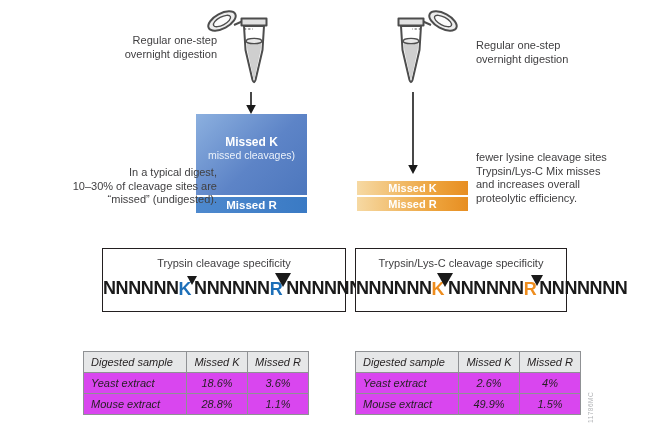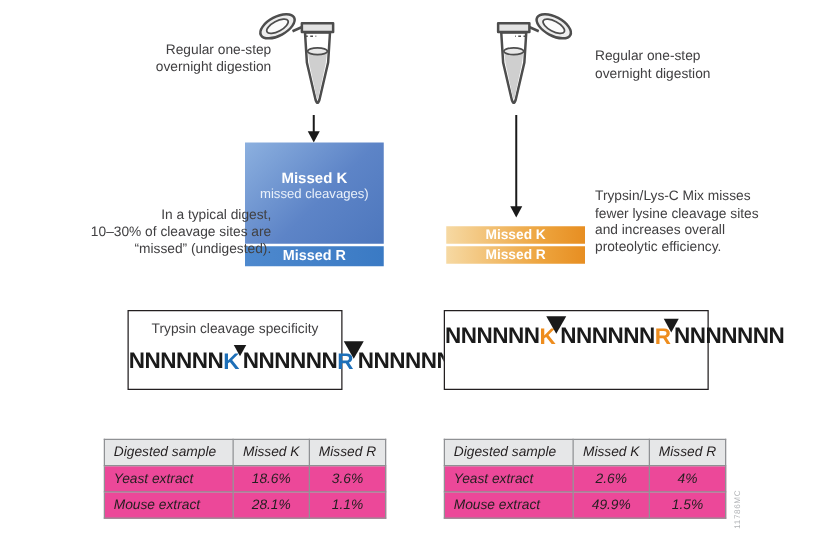--- a/index.html
+++ b/index.html
@@ -41,21 +41,21 @@
     color:#fff; font-size:11px; font-weight:bold; text-align:center; line-height:14px;
   }
   .orange-bar.bar1 { top:181px; }
   .orange-bar.bar2 { top:197px; }
 
   
   .spec-box {
     position:absolute; top:248px; height:64px; border:1.4px solid #231f20;
     background:#fff; box-sizing:border-box; text-align:center;
   }
-  .spec-box.left { left:102px; width:172px; }
+  .spec-box.left { left:102px; width:244px; }
   .spec-box.right { left:355px; width:212px; }
   .spec-title { font-size:11px; color:#414042; margin-top:8px; }
   .seqline { margin-top:9px; white-space:nowrap; }
   .seq { font-weight:bold; font-size:18px; letter-spacing:-0.4px; color:#1a1a1a; }
   .res { font-weight:bold; font-size:18px; letter-spacing:-0.5px; position:relative; top:1px; }
   .res-blue { color:#1d6fb8; }
   .res-orange { color:#ee8d1e; }
   .tri {
     display:inline-block; width:0; height:0; border-style:solid;
     border-color:#1a1a1a transparent transparent transparent; position:relative;
@@ -65,21 +65,21 @@
   .tri-lg { border-width:14px 8px 0 8px; top:-7px;  margin:0 -5px 0 -7px; }
 
   
   table.data {
     position:absolute; top:351px; border-collapse:collapse;
     font-size:11px; color:#231f20;font-style:italic;
   }
   table.data.left { left:83px; }
   table.data.right { left:355px; }
   table.data th, table.data td {
-    border:1px solid #8f9194; padding:2px 7px; height:16px; background:#ec4899;
+    border:1px solid #8f9194; padding:2px 7px; height:16px; background:#d946ef;
   }
   table.data th { background:#e6e7e8; font-weight:normal; text-align:left; }
   table.data th.num, table.data td.num { text-align:center; min-width:46px; }
   table.data td.name { min-width:88px; }
 
   .figcode {
     position:absolute; left:587px; top:377px; height:46px;
     writing-mode:vertical-rl; transform:rotate(180deg);
     font-size:6.5px; color:#b1b3b6; letter-spacing:0.5px;
   }
@@ -140,50 +140,51 @@
 
   <svg class="arrow" style="left:407px; top:92px;" width="12" height="83">
     <line x1="6" y1="0" x2="6" y2="74" stroke="#1a1a1a" stroke-width="1.6"></line>
     <polygon points="1.2,73 10.8,73 6,82" fill="#1a1a1a"></polygon>
   </svg>
 
   <div class="orange-bar bar1">Missed K</div>
   <div class="orange-bar bar2">Missed R</div>
 
   <div class="txt" style="top:151px; left:476px; width:175px;">
+    <div>fewer lysine cleavage sites</div>
     <div>Trypsin/Lys-C Mix misses</div>
-    <div>fewer lysine cleavage sites</div>
     <div>and increases overall</div>
     <div>proteolytic efficiency.</div>
   </div>
 
   <div class="spec-box left">
     <div class="spec-title">Trypsin cleavage specificity</div>
     <div class="seqline"><span class="seq">NNNNNN</span><span class="res res-blue">K</span><span class="tri tri-sm"></span><span class="seq">NNNNNN</span><span class="res res-blue">R</span><span class="tri tri-lg"></span><span class="seq">NNNNNNN</span></div>
   </div>
 
   <div class="spec-box right">
+    <div class="spec-title">Trypsin/Lys-C cleavage specificity</div>
     <div class="seqline"><span class="seq">NNNNNN</span><span class="res res-orange">K</span><span class="tri tri-lg"></span><span class="seq">NNNNNN</span><span class="res res-orange">R</span><span class="tri tri-md"></span><span class="seq">NNNNNNN</span></div>
   </div>
 
   <table class="data left">
     <tbody>
         <tr>
       <th>Digested sample</th>
       <th class="num">Missed K</th>
       <th class="num">Missed R</th>
     </tr>
     <tr>
       <td class="name">Yeast extract</td>
       <td class="num">18.6%</td>
       <td class="num">3.6%</td>
     </tr>
     <tr>
       <td class="name">Mouse extract</td>
-      <td class="num">28.1%</td>
+      <td class="num">28.8%</td>
       <td class="num">1.1%</td>
     </tr>
   </tbody>
     </table>
 
   <table class="data right">
     <tbody>
         <tr>
       <th>Digested sample</th>
       <th class="num">Missed K</th>

